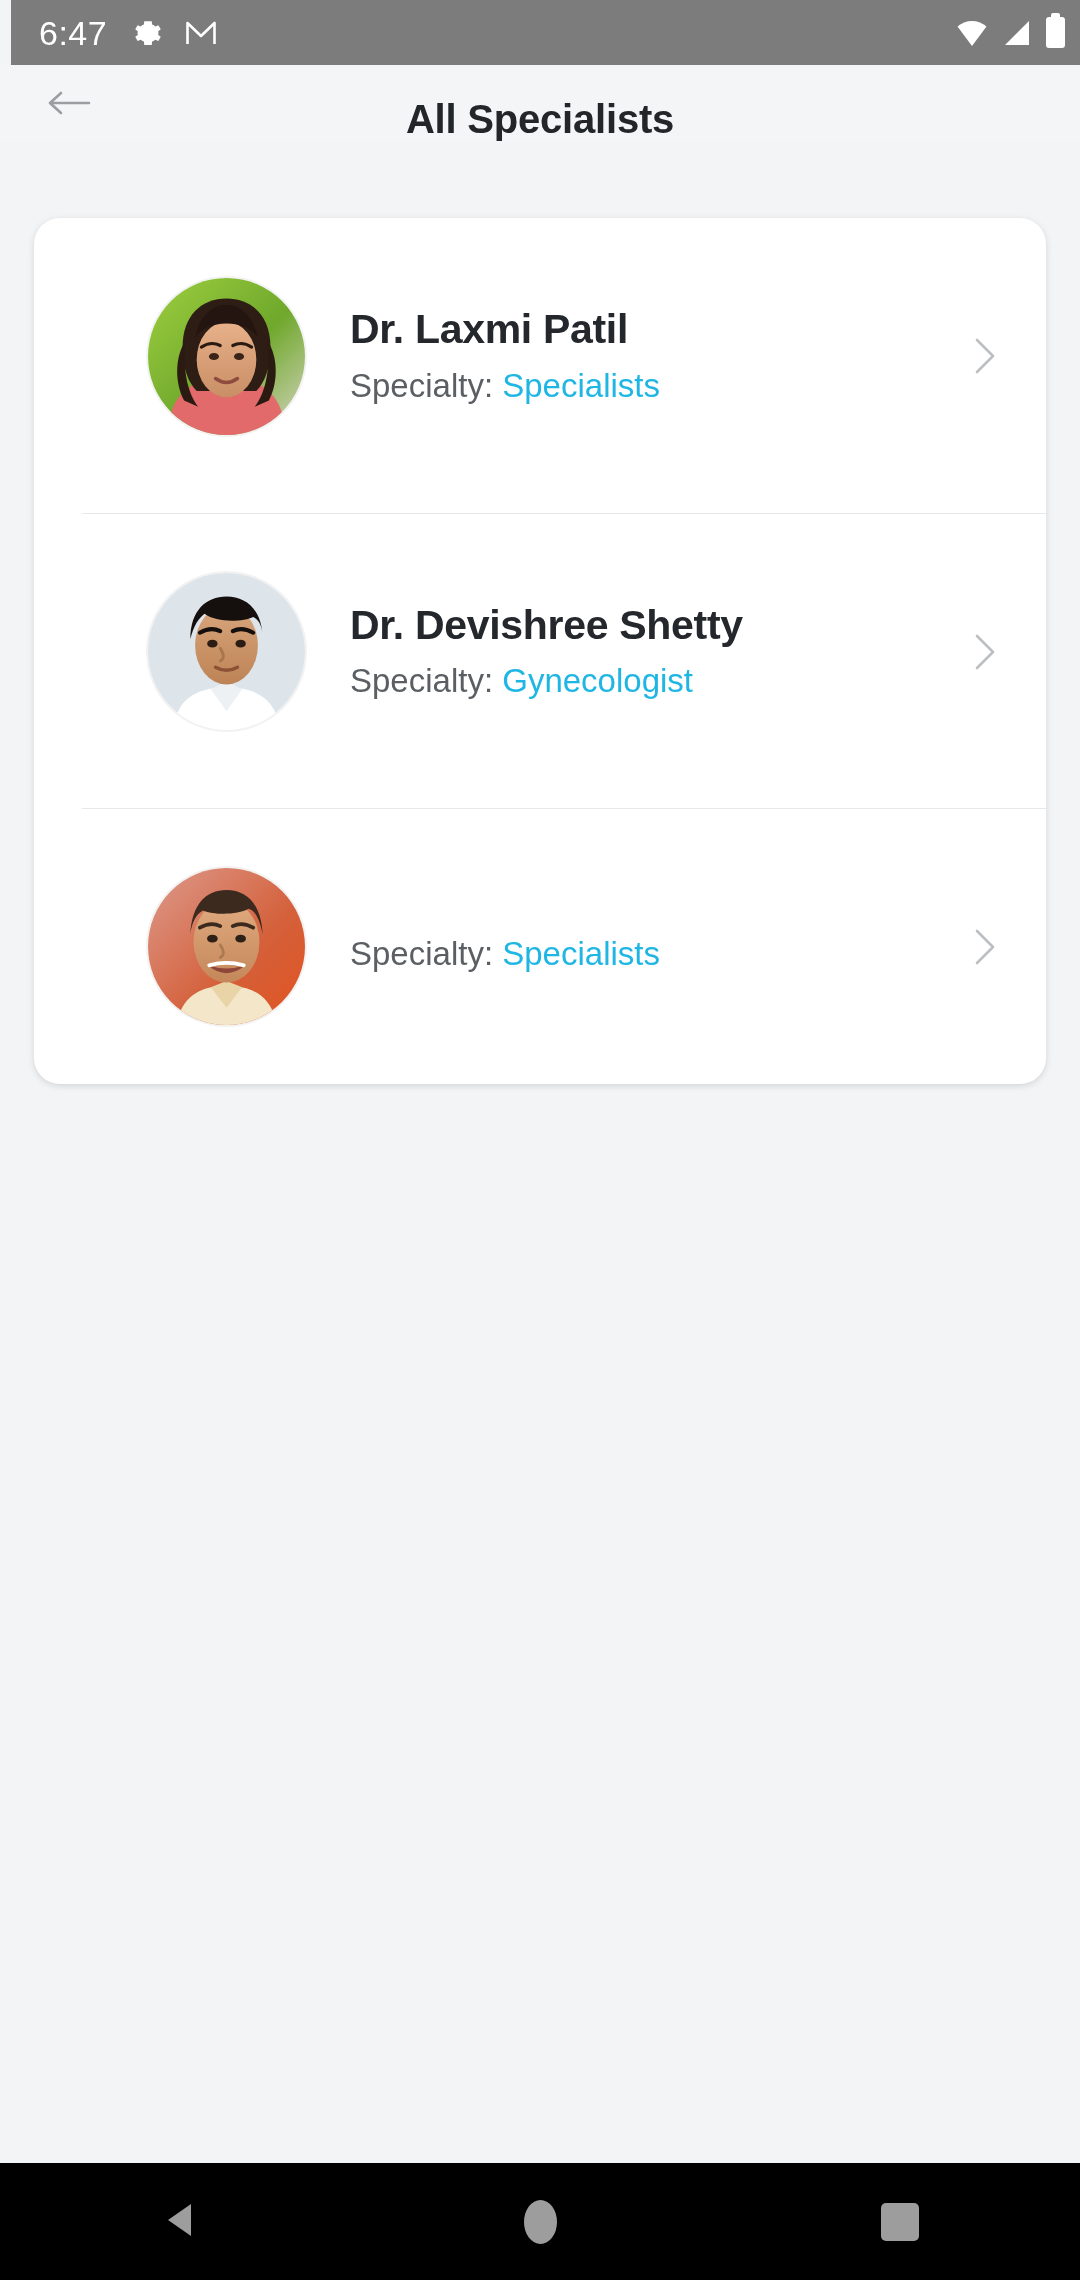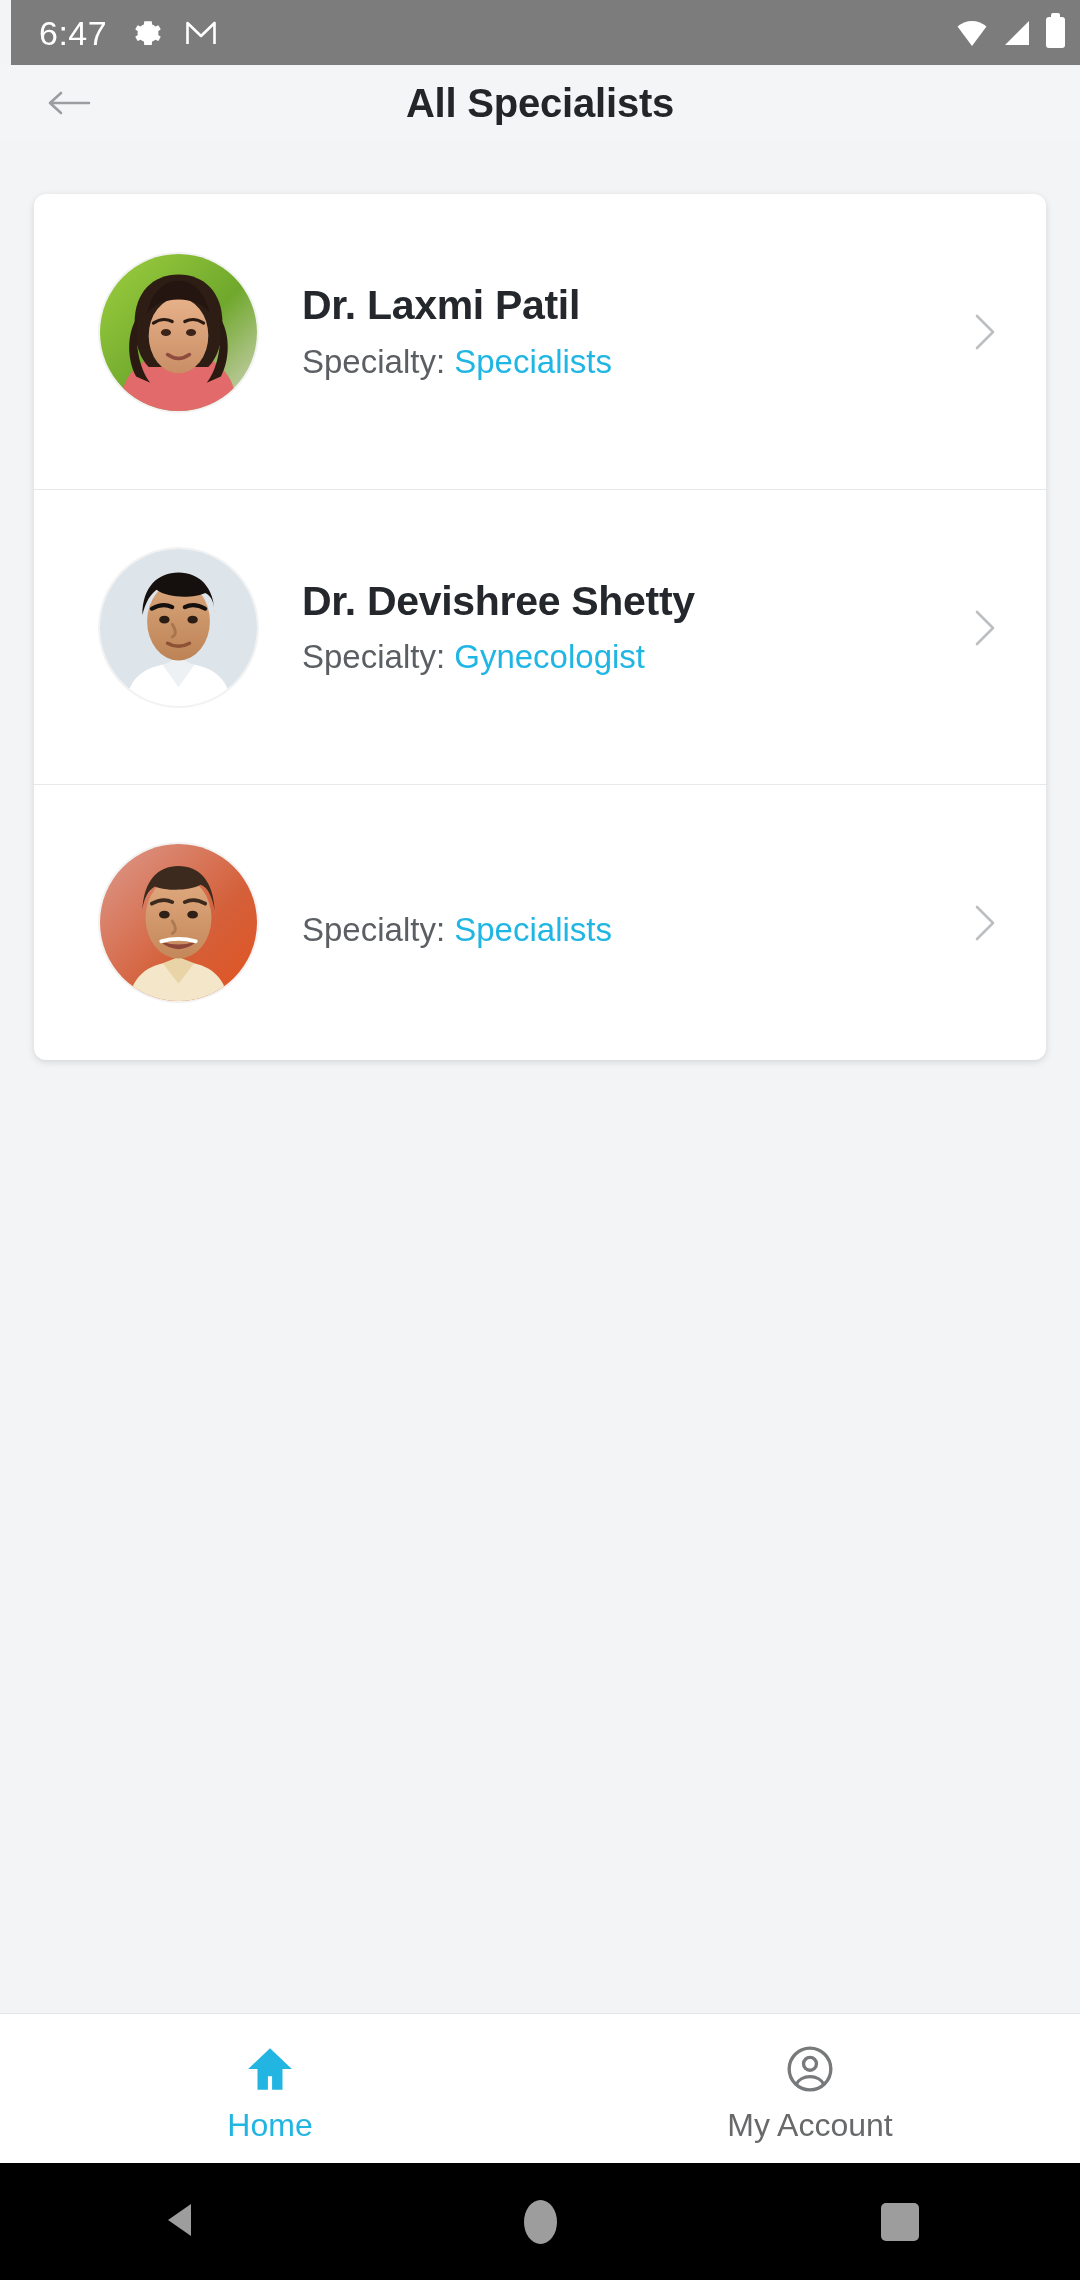--- a/index.html
+++ b/index.html
@@ -39,31 +39,32 @@
   .appbar{
     position:absolute; top:65px; left:0; width:1080px; height:76px;
     background:#f4f5f7;
   }
   .back-btn{
     position:absolute; left:30px; top:0px; width:78px; height:76px;
     display:flex; align-items:center; justify-content:center;
   }
   .back-btn svg{ display:block; }
   .page-title{
-    position:absolute; left:0; top:0; width:1080px; height:76px;
+    position:absolute; left:0; top:16px; width:1080px; height:76px;
     display:flex; align-items:center; justify-content:center;
     font-size:40px; font-weight:bold; color:#232629; letter-spacing:-0.2px;
   }
 
   
   .card{
-    position:absolute; left:34px; top:194px; width:1012px;
-    background:#ffffff; border-radius:12px;
+    position:absolute; left:34px; top:218px; width:1012px;
+    background:#ffffff; border-radius:26px;
     box-shadow:0 2px 7px rgba(0,0,0,0.13);
     overflow:hidden;
+    padding-left:48px;
   }
   .row{
     position:relative; display:flex; align-items:center;
     height:276px; padding:0 0 0 66px;
   }
   .row + .row{ border-top:1px solid #e6e8e9;margin-top:19px; }
 
   .avatar{
     width:157px; height:157px; border-radius:50%;
     flex:0 0 157px; position:relative; overflow:hidden;
@@ -268,40 +269,20 @@
       </div>
       <div class="chev">
         <svg viewBox="0 0 22 38" width="22" height="38">
             <path fill="none" stroke="#bcbfc2" stroke-width="2.6" stroke-linecap="round" stroke-linejoin="round" d="M3 3l16 16L3 35"></path>
           </svg>
       </div>
     </div>
 
   </div>
 
-  <div class="tabbar">
-    <div class="tab active">
-      <span class="tab-icon">
-        <svg viewBox="0 0 48 48" width="50" height="50">
-            <path fill="#22b5e2" d="M24 4 3 24h9v20h10V31h4v13h10V24h9L24 4z"></path>
-          </svg>
-      </span>
-      <span class="tab-label">Home</span>
-    </div>
-    <div class="tab inactive">
-      <span class="tab-icon">
-        <svg viewBox="0 0 48 48" width="50" height="50">
-          <circle cx="24" cy="24" r="20" fill="none" stroke="#77797b" stroke-width="3.2"></circle>
-          <circle cx="24" cy="19" r="6.2" fill="none" stroke="#77797b" stroke-width="3.2"></circle>
-          <path d="M10.5 39a14.5 12 0 0 1 27 0" fill="none" stroke="#77797b" stroke-width="3.2"></path>
-        </svg>
-      </span>
-      <span class="tab-label">My Account</span>
-    </div>
-  </div>
 
   <div class="navbar">
     <div class="nav-btn">
       <span>
         <svg viewBox="0 0 30 38" width="30" height="38">
             <path fill="#9d9d9d" d="M26 3v32L3 19 26 3z"></path>
           </svg>
       </span>
     </div>
     <div class="nav-btn">

